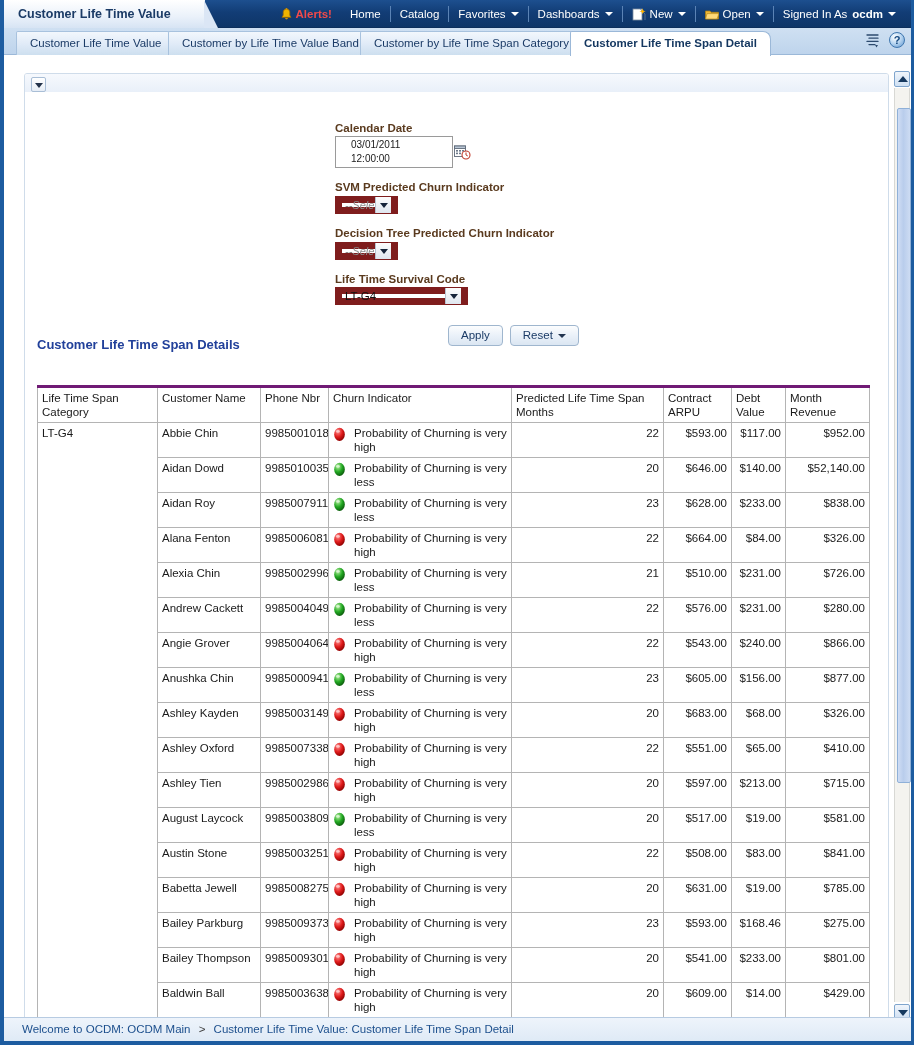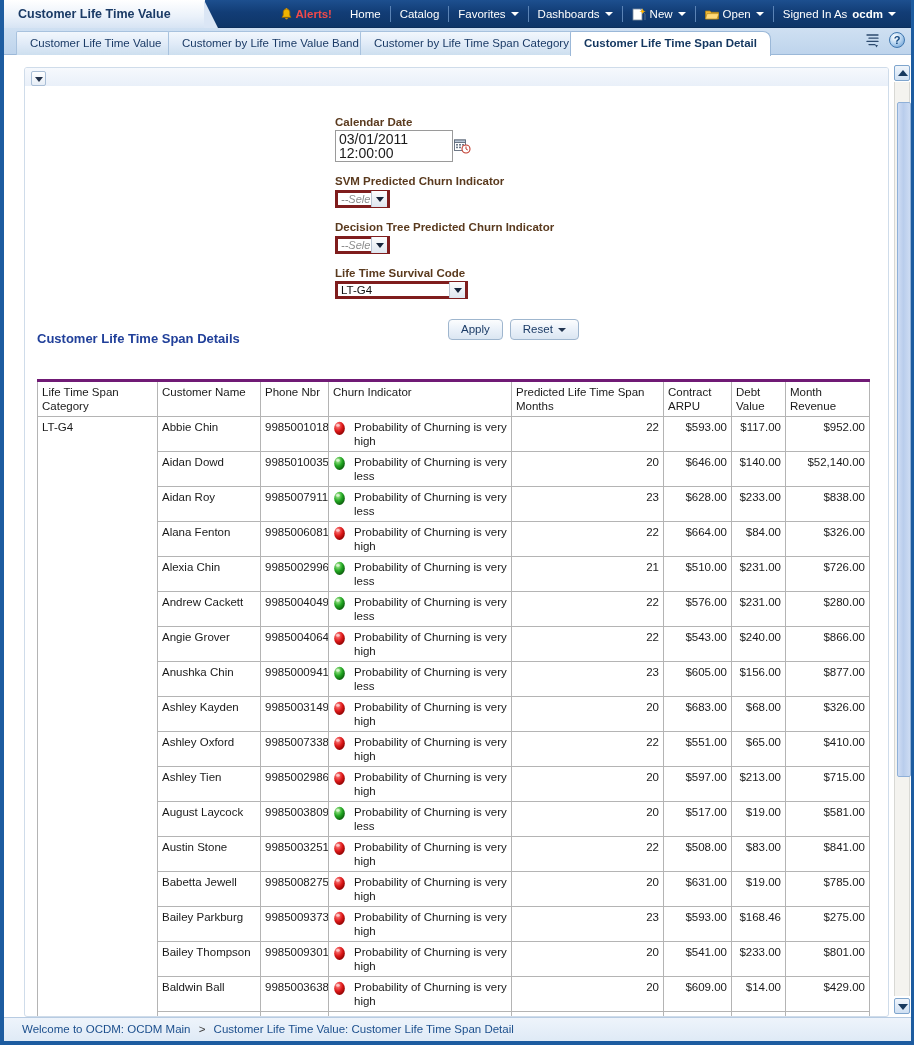--- a/index.html
+++ b/index.html
@@ -131,21 +131,21 @@
     width: 16px; height: 16px; border-radius: 50%;
     background: radial-gradient(circle at 35% 30%, #ffffff 0%, #bcd8f2 45%, #5e96cf 100%);
     border: 1px solid #3f76ae;
     color: #13477f; font-size: 11px; font-weight: bold;
     text-align: center; line-height: 14px;
   }
 
   
   #content-region {
     position: absolute;
-    top: 63px; left: 0;
+    top: 69px; left: 0;
     width: 907px;
     height: 963px;
     background: #ffffff;
   }
   #content-panel {
     position: absolute;
     top: 4px; left: 20px;
     width: 865px; height: 950px;
     background: #ffffff;
     border: 1px solid #cfdcea;
@@ -183,40 +183,40 @@
   .fld { margin-bottom: 13px; }
   .fld-label {
     font-size: 11.5px;
     font-weight: bold;
     color: #5a3a1e;
     margin-bottom: 2px;
     white-space: nowrap;
   }
   .txtbox {
     display: inline-block;
-    font-size: 14px;
+    font-size: 10px;
     color: #1a1a1a;
     background: #ffffff;
     border: 1px solid #9a9a9a;
-    padding: 1px 3px;
+    padding: 1px 15px;
     line-height: 14px;
     vertical-align: middle;
   }
   .cal-ico {
     display: inline-block;
     width: 17px; height: 15px;
     margin-left: 1px;
     vertical-align: middle;
   }
   .selbox {
     display: inline-flex;
     align-items: center;
     height: 18px;
     background: #ffffff;
-    border: 3px solid #7f1d1d;
+    border: 7px solid #7f1d1d;
     vertical-align: middle;
     justify-content: space-between;
   }
   .selbox .selval {
     font-size: 11px;
     font-style: italic;
     color: #8d8d8d;
     padding: 0 2px 0 3px;
     overflow: hidden;
     white-space: nowrap;

